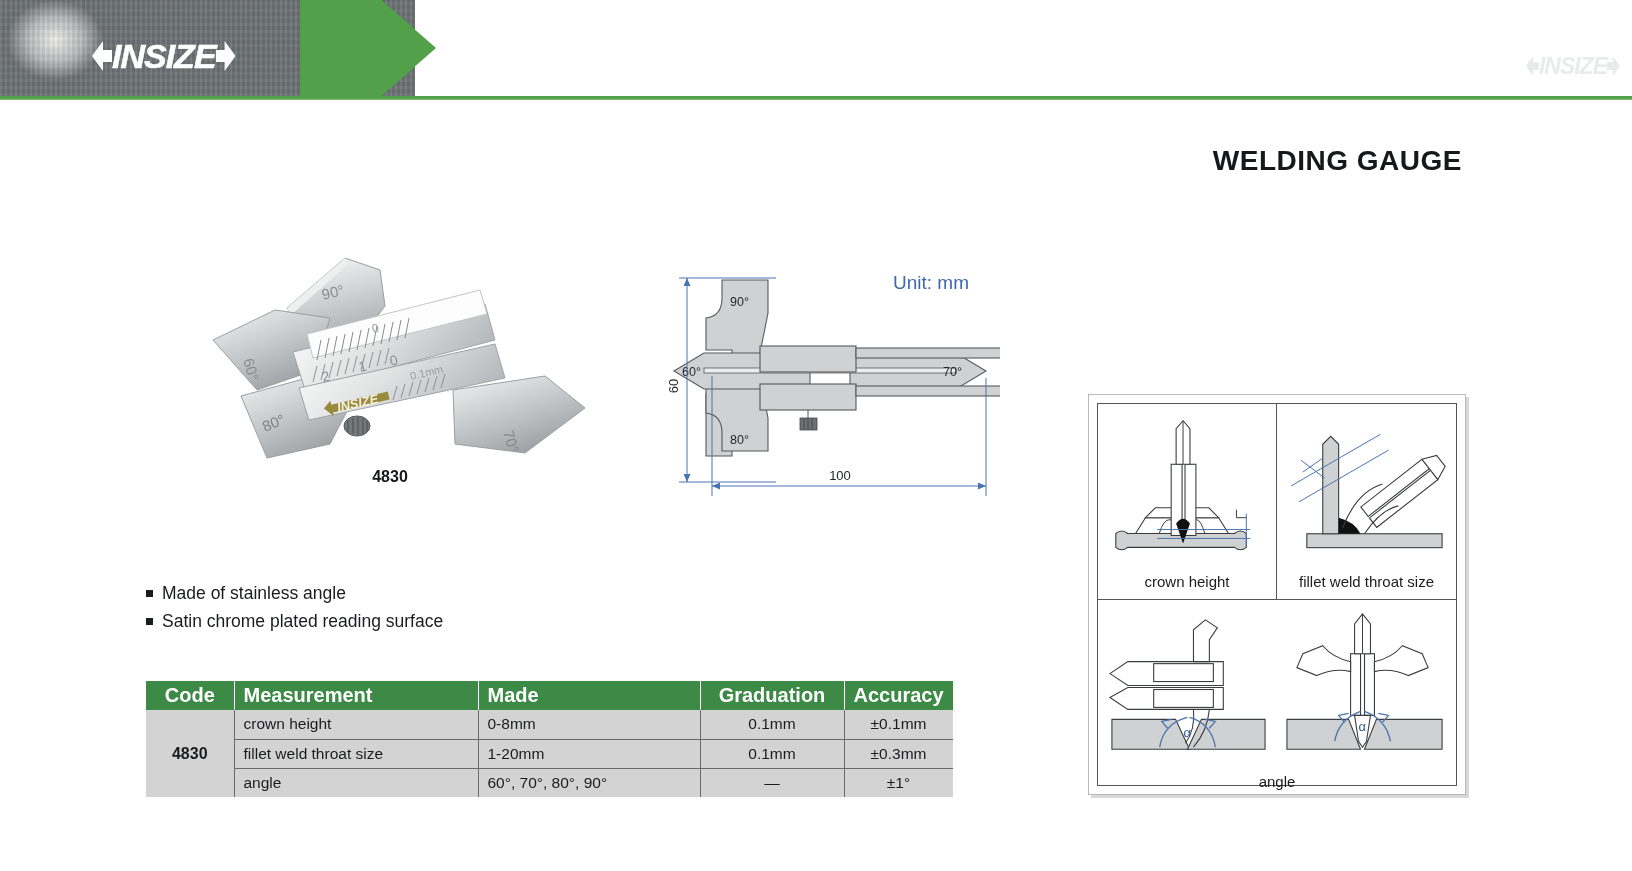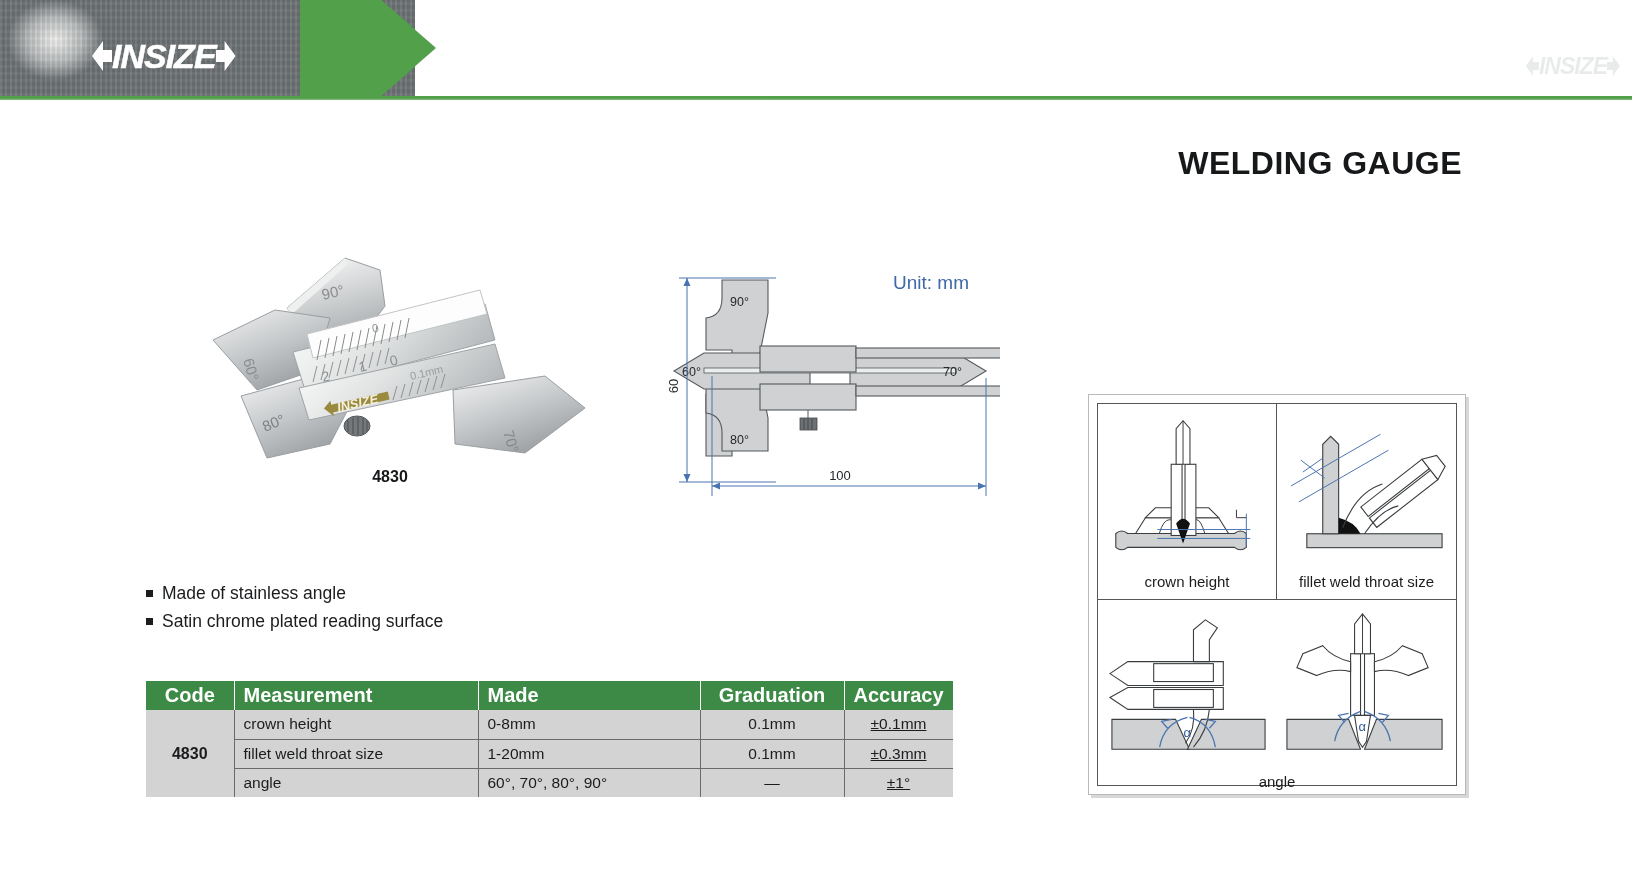--- a/index.html
+++ b/index.html
@@ -68,21 +68,21 @@
   .logo-wm {
     position:absolute; right:12px; top:52px;
     display:flex; align-items:center; height:28px; opacity:0.16; z-index:4;
   }
   .logo-wm .logo-arrow-l, .logo-wm .logo-arrow-r { width:13px; height:20px; background:#7e8a86; }
   .logo-wm .logo-text { color:#7e8a86; font-size:23px; -webkit-text-stroke:0; line-height:20px; }
 
   
   .page-title {
     position:absolute; right:170px; top:145px;
-    font-size:32px; font-weight:bold; letter-spacing:0.5px;
+    font-size:28px; font-weight:bold; letter-spacing:0.5px;
     color:#17181a;
   }
 
   
   .product-photo { position:absolute; left:195px; top:248px; width:390px; height:218px; }
   .photo-caption {
     position:absolute; left:195px; top:468px; width:390px;
     text-align:center; font-size:16px; font-weight:bold; color:#16181a;
   }
 
@@ -122,21 +122,21 @@
   .spec-table th.ctr { text-align:center; }
   .spec-table td {
     background:#d3d3d3;
     color:#1b1c1e;
     height:29px;
     padding:0 9px;
     border-right:1px solid #6a6a6a;
     border-bottom:1px solid #6a6a6a;
     white-space:nowrap;
   }
-  .spec-table td:last-child { border-right:none;text-decoration:underline; }
+  .spec-table td:last-child { border-right:none; }
   .spec-table tr:last-child td { border-bottom:none; }
   .spec-table td.code-cell {
     font-weight:bold; text-align:center; font-size:16px;
     border-bottom:none;
   }
   .spec-table td.ctr { text-align:center; }
 
   
   .col-code  { width:88px; }
   .col-meas  { width:244px; }

